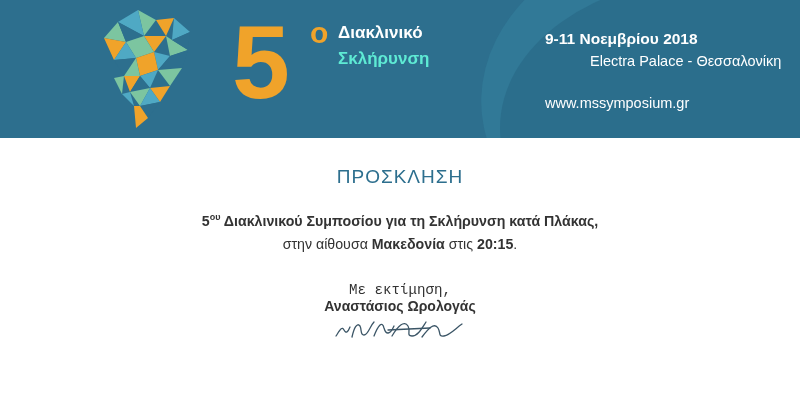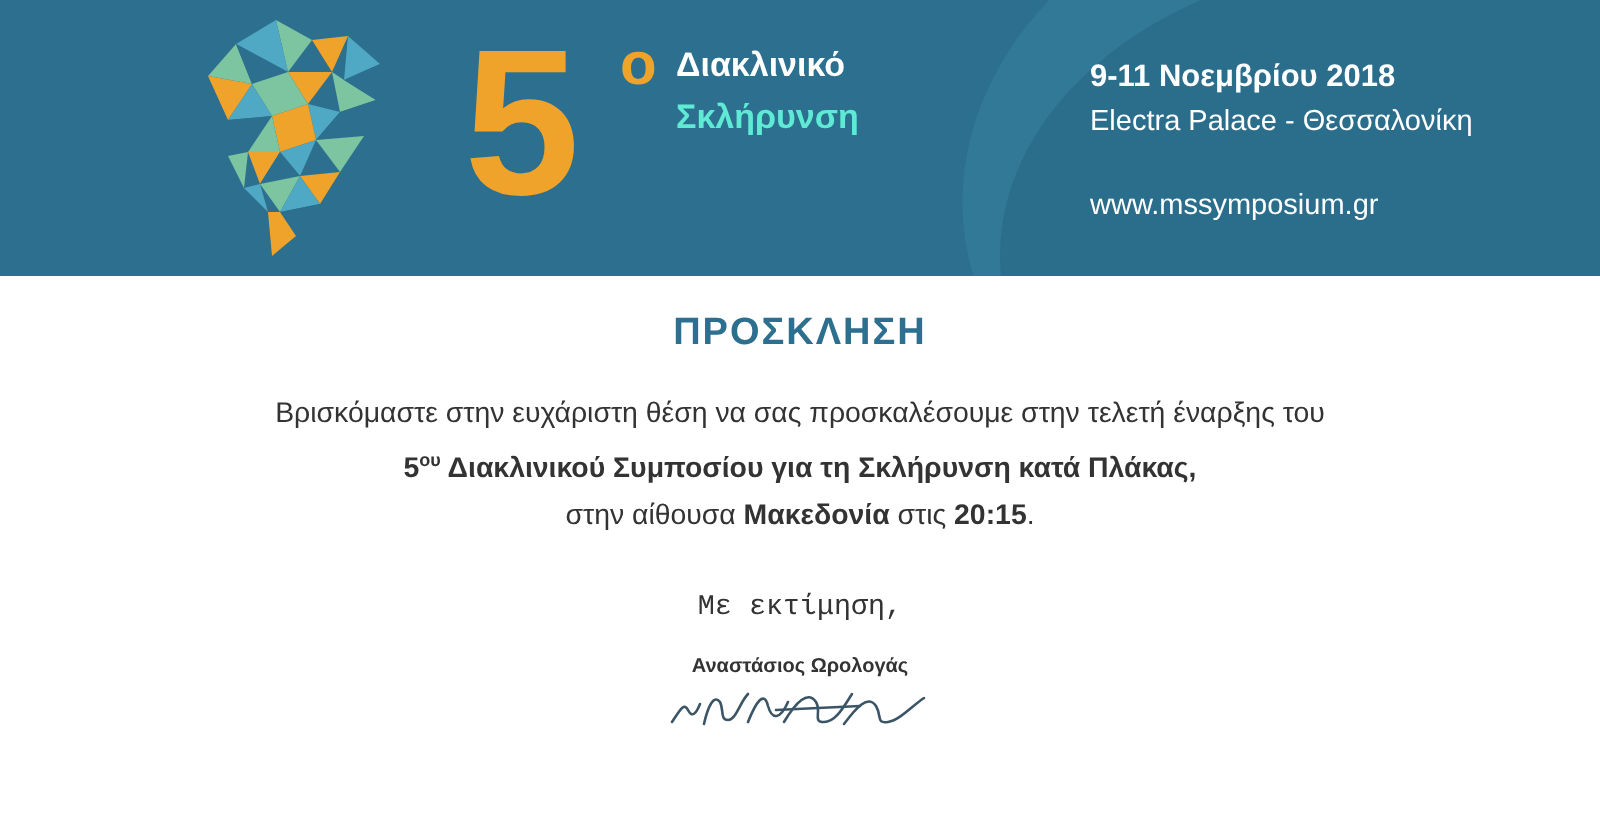--- a/index.html
+++ b/index.html
@@ -105,42 +105,43 @@
   .info-line1 {
     font-size: 15.5px;
     font-weight: bold;
     line-height: 22px;
     white-space: nowrap;
   }
   .info-line2 {
     font-size: 14.5px;
     line-height: 22px;
     white-space: nowrap;
+    margin-left: 45px;
   }
   .info-url {
     position: absolute;
     left: 545px;
     top: 95px;
     color: #ffffff;
     font-size: 14.5px;
     white-space: nowrap;
   }
 
   
   .content {
     position: relative;
     width: 800px;
     height: 281px;
     background: #ffffff;
     text-align: center;
   }
   .doc-title {
-    margin-top: 18px;
+    margin-top: 28px;
     font-size: 19px;
-    font-weight: bold;
+    font-weight: normal;
     color: #2d6f8e;
     letter-spacing: 1px;
   }
   .para {
     margin-top: 18px;
     font-size: 14.2px;
     line-height: 23px;
     color: #333333;
   }
   .para .b { font-weight: bold; }
@@ -150,22 +151,22 @@
     font-size: 14.2px;
     color: #333333;
   }
   .regards {
     margin-top: 26px;
     font-size: 14.2px;
     color: #333333;
     font-family: Liberation Mono, monospace;
   }
   .signer {
-    margin-top: 16px;
-    font-size: 10px;
+    margin-top: 0;
+    font-size: 14px;
     font-weight: bold;
     color: #333333;
   }
   .signature {
     margin-top: 2px;
     height: 26px;
   }
 </style>
 </head>
 <body>
@@ -225,23 +226,20 @@
     </div>
     <div class="info-url">www.mssymposium.gr</div>
   </div>
 
   <div class="content">
 
     <div class="doc-title">ΠΡΟΣΚΛΗΣΗ</div>
 
     <div class="para">
       <div>
-        <span>Βρισκόμαστε στην ευχάριστη θέση να σας προσκαλέσουμε στην τελετή έναρξης του</span>
-      </div>
-      <div>
         <span class="b">5</span><sup class="b">ου</sup><span class="b"> Διακλινικού Συμποσίου για τη Σκλήρυνση κατά Πλάκας,</span>
       </div>
       <div>
         <span>στην αίθουσα </span><span class="b">Μακεδονία</span><span> στις </span><span class="b">20:15</span><span>.</span>
       </div>
     </div>
 
 
     <div class="regards">Με εκτίμηση,</div>
     <div class="signer">Αναστάσιος Ωρολογάς</div>

